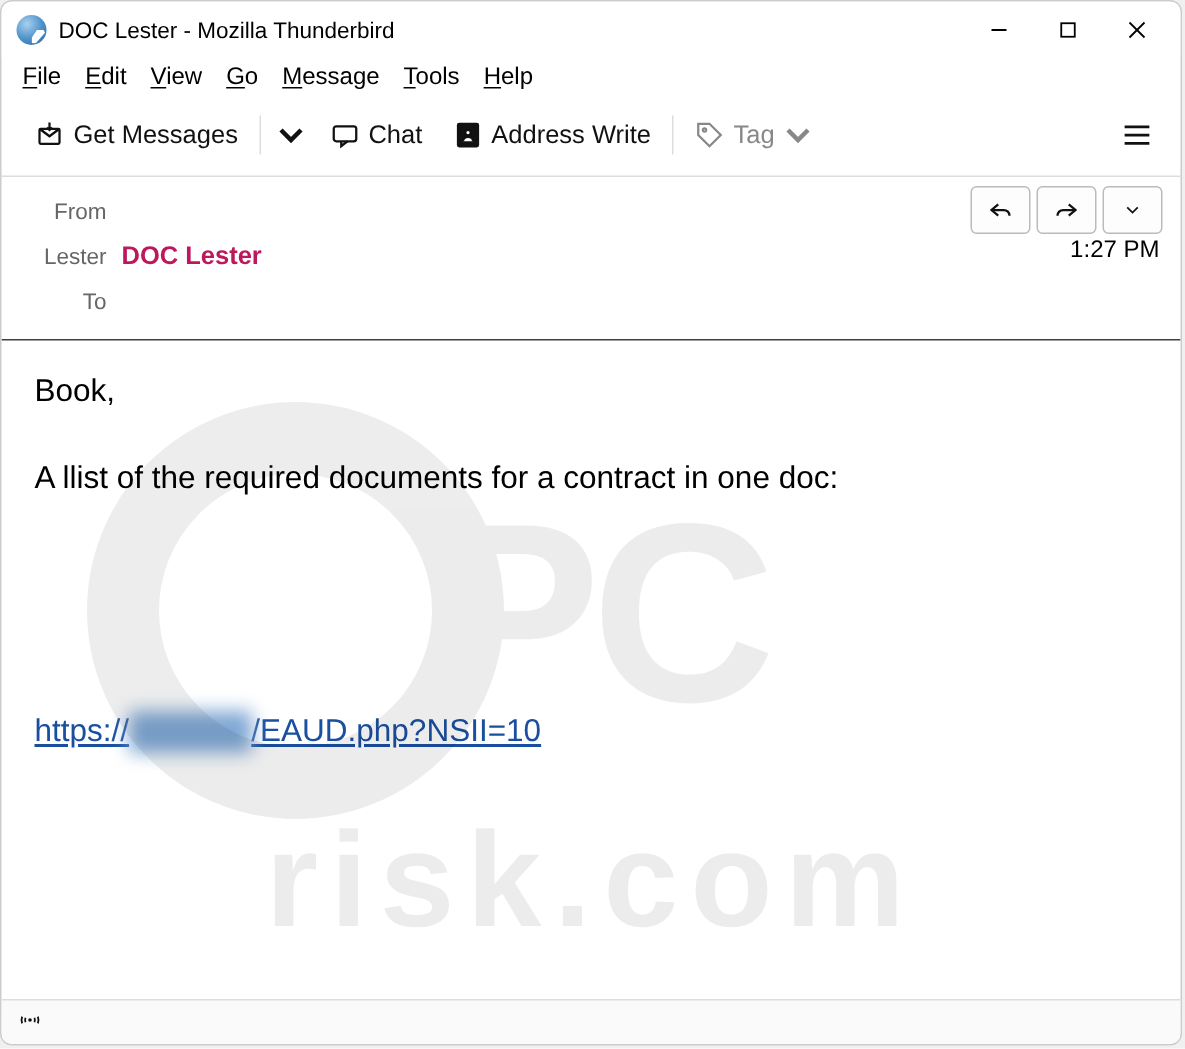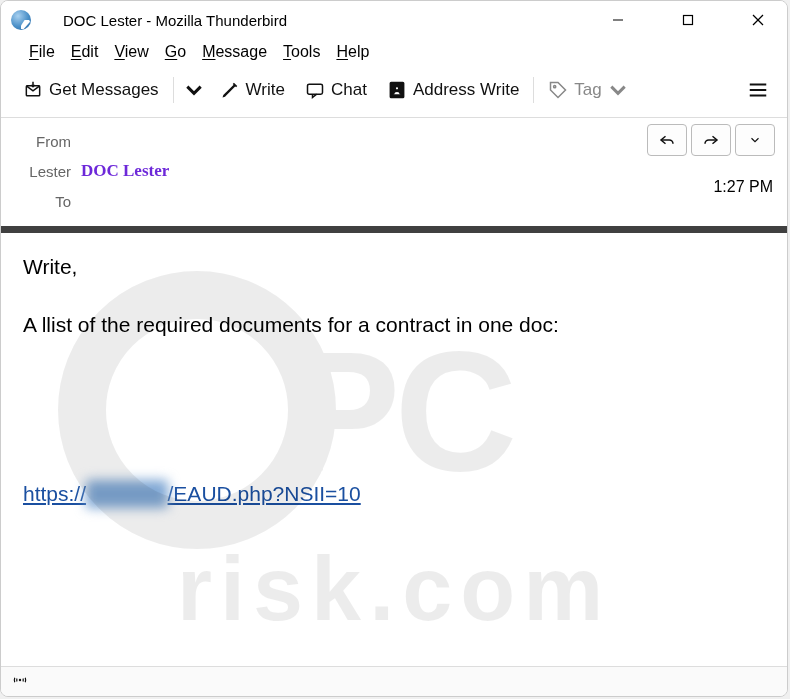--- a/index.html
+++ b/index.html
@@ -23,21 +23,20 @@
     position: relative;
     overflow: hidden;
   }
   
   .titlebar {
     height: 38px;
     display: flex;
     align-items: center;
     padding: 0 6px 0 10px;
     background: #fff;
-    gap: 24px;
   }
   .app-icon {
     width: 20px; height: 20px;
     border-radius: 50%;
     background: radial-gradient(circle at 35% 30%, #a7d0f0 0%, #4a8fc7 55%, #2968a3 100%);
     margin-right: 8px;
     position: relative;
     flex-shrink: 0;
   }
   .app-icon::after{
@@ -54,21 +53,21 @@
     width: 46px; height: 32px;
     display: flex; align-items: center; justify-content: center;
     color: #000;
   }
   .winbtn svg { width: 12px; height: 12px; stroke: #000; stroke-width: 1.2; fill: none; }
   
   .menubar {
     display: flex;
     align-items: flex-start;
     gap: 16px;
-    padding: 4px 14px 6px 28px;
+    padding: 4px 14px 6px 14px;
     font-size: 16px;
     color: #000;
   }
   .menuitem { cursor: default; }
   .underline { text-decoration: underline; text-decoration-thickness: 1px; text-underline-offset: 2px; }
   
   .toolbar {
     display: flex;
     align-items: center;
     padding: 6px 10px 10px 12px;
@@ -86,60 +85,59 @@
   .tbtn svg { width: 20px; height: 20px; stroke: #111; stroke-width: 1.8; fill: none; }
   .tbtn.iconfill svg { fill: #111; stroke: none; }
   .vsep { width: 1px; height: 26px; background: #ddd; margin: 0 4px; }
   .chev-small { width: 12px; height: 12px; }
   .tag-group { color: #888; justify-content: flex-end; }
   .tag-group svg { stroke: #888; }
   .hamburger { margin-left: auto; padding: 6px 8px; }
   .hamburger svg { width: 22px; height: 22px; stroke: #111; stroke-width: 2; }
   
   .headers {
-    border-bottom: 7px solid #404040;
+    border-bottom: 1px solid #404040;
     padding: 8px 14px 10px 8px;
     position: relative;
   }
   .hrow {
     display: flex;
     align-items: center;
     min-height: 30px;
   }
   .hlabel {
     width: 72px;
     text-align: right;
     color: #666;
     font-size: 15px;
     padding-right: 10px;
   }
   .hvalue {
     font-size: 17px;
-    color: #6d28d9;
-    font-family: Liberation Serif, serif;
+    color: #be185d;
   }
   .hvalue.bold { font-weight: 700; }
   .action-buttons {
     position: absolute;
     right: 12px; top: 6px;
     display: flex;
     gap: 4px;
   }
   .abtn {
     width: 40px; height: 32px;
     border: 1px solid #bbb;
     border-radius: 4px;
     background: #fdfdfd;
     display: flex; align-items: center; justify-content: center;
   }
   .abtn svg { width: 18px; height: 18px; stroke: #111; stroke-width: 2; fill: none; }
   .time {
     position: absolute;
     right: 14px;
-    top: 60px;
+    top: 40px;
     font-size: 16px;
     color: #000;
   }
   
   .body {
     flex: 1;
     padding: 20px 22px;
     font-size: 21px;
     color: #000;
     line-height: 1.35;
@@ -242,27 +240,20 @@
           <path d="M4 7 L12 13 L20 7"></path>
           <path d="M12 2 v6 m-2 -2 l2 2 l2 -2"></path>
         </svg>
       <span>Get Messages</span>
     </div>
     <div class="vsep"></div>
     <div class="tbtn" style="padding:6px 6px;">
       <svg class="chev-small" viewBox="0 0 12 12">
           <polyline points="2,4 6,8 10,4"></polyline>
         </svg>
-    </div>
-    <div class="tbtn iconfill">
-      <svg viewBox="0 0 24 24">
-          <path d="M3 21 L6 20 L19 7 L17 5 L4 18 Z"></path>
-          <path d="M16 4 L20 8" stroke="#111" stroke-width="2" fill="none"></path>
-        </svg>
-      <span>Write</span>
     </div>
     <div class="tbtn">
       <svg viewBox="0 0 24 24">
           <rect x="3" y="5" width="18" height="12" rx="2"></rect>
           <path d="M9 17 L9 21 L14 17"></path>
         </svg>
       <span>Chat</span>
     </div>
     <div class="tbtn">
       <svg viewBox="0 0 24 24">
@@ -321,21 +312,21 @@
       <div class="hvalue bold">DOC Lester</div>
     </div>
     <div class="time">1:27 PM</div>
     <div class="hrow">
       <div class="hlabel">To</div>
       <div class="hvalue"></div>
     </div>
   </div>
 
   <div class="body">
-    <p>Write,</p>
+    <p>Book,</p>
     <p>A llist of the required documents for a contract in one doc:</p>
     <div class="spacer"></div>
     <p>
       <a class="link" href="#"><span>https://</span><span class="blur">xxxxxxx</span><span>/EAUD.php?NSII=10</span></a>
     </p>
 
     <div class="watermark">
       <svg viewBox="0 0 760 500" width="760" height="500">
         <circle class="wm-circle" cx="170" cy="210" r="115"></circle>
         <text x="260" y="270">PC</text>

